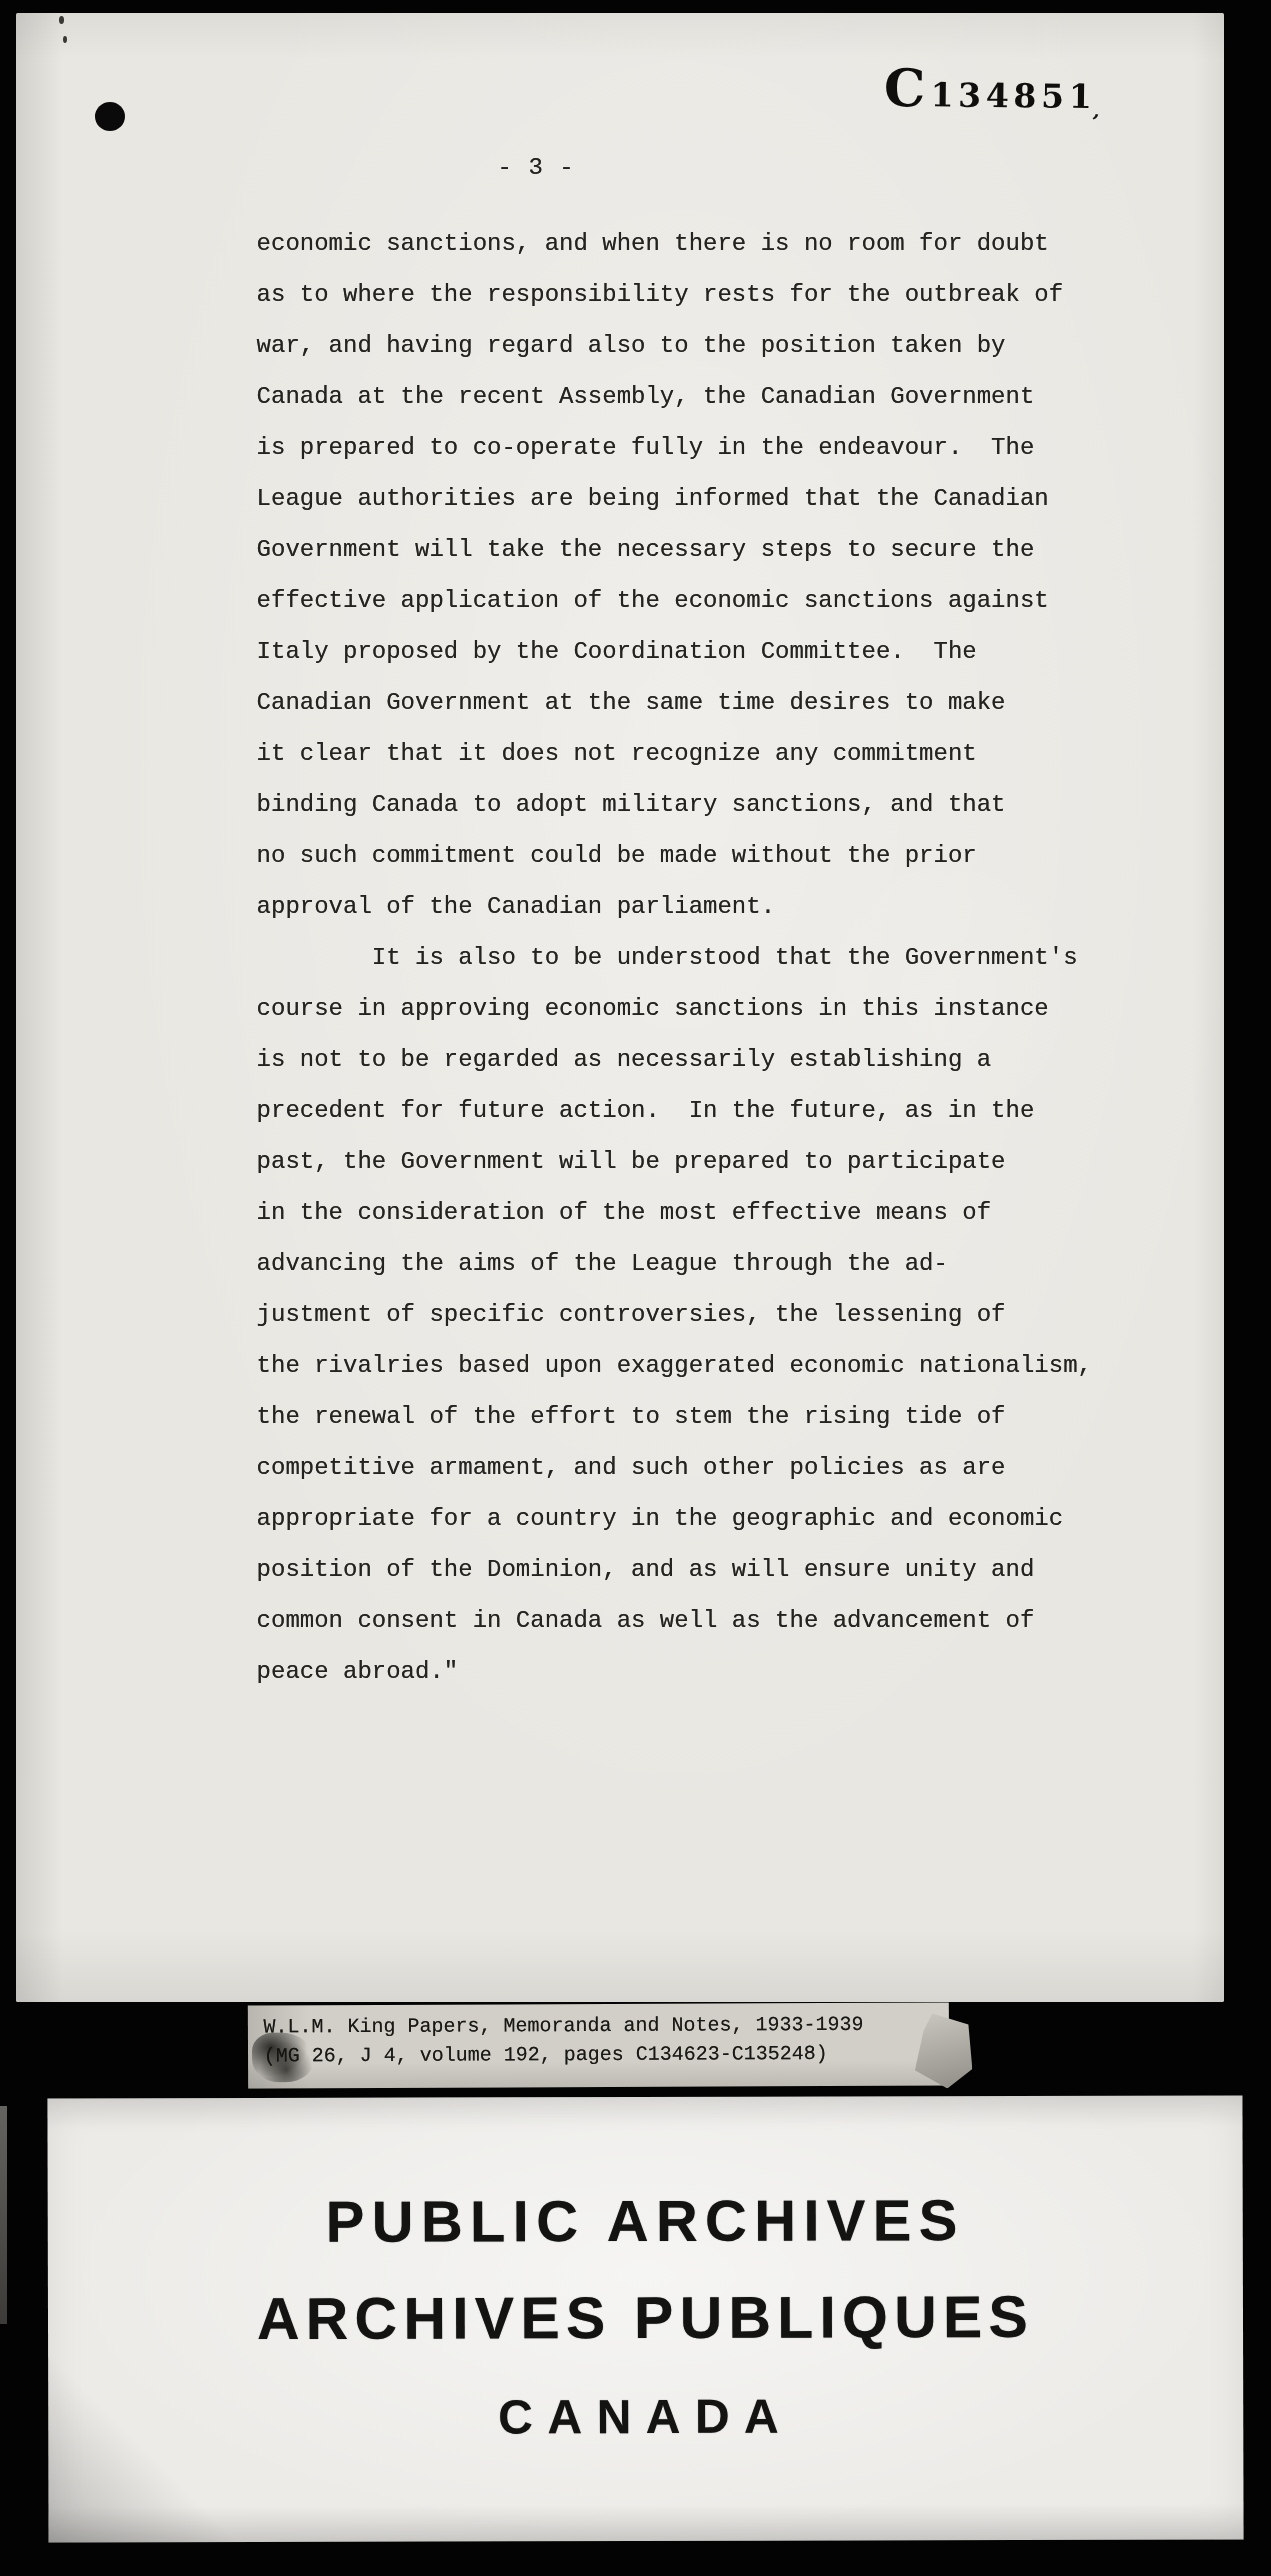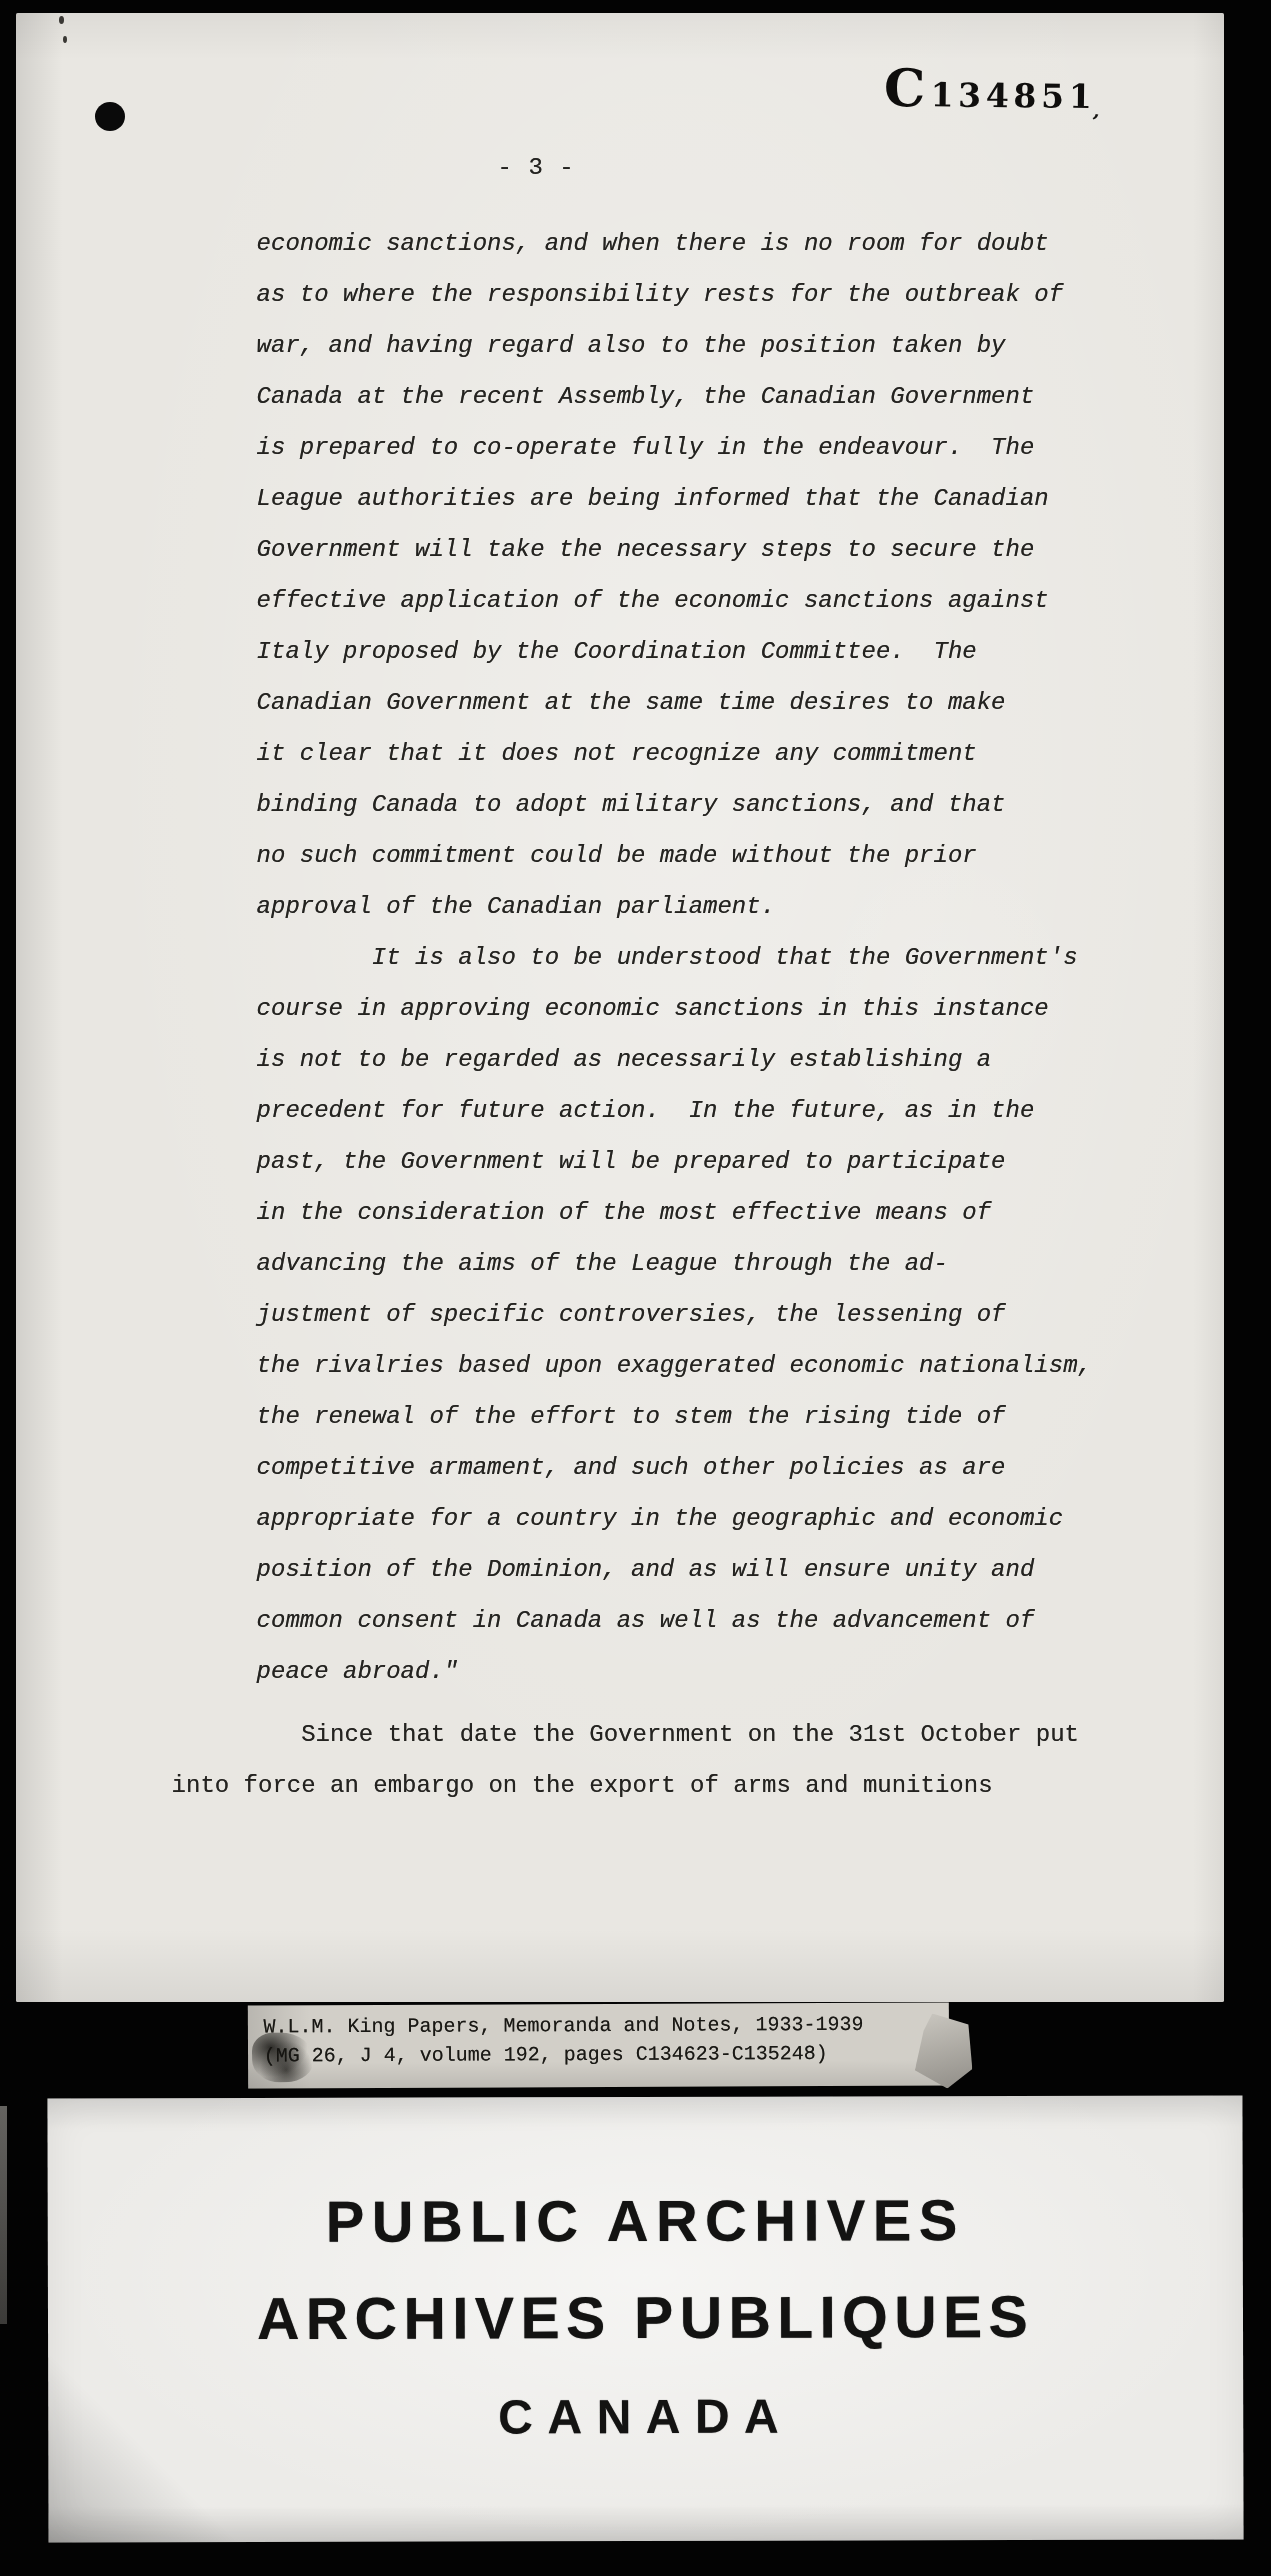--- a/index.html
+++ b/index.html
@@ -109,21 +109,20 @@
     letter-spacing: 1px;
   }
   .quoted-text-block {
     position: absolute;
     left: 241px;
     top: 205px;
     width: 914px;
     font-size: 24px;
     line-height: 51px;
     white-space: pre-wrap;
-    font-style: italic;
   }
   .closing-paragraph {
     position: absolute;
     left: 156px;
     top: 1696px;
     width: 1018px;
     font-size: 24px;
     line-height: 51px;
     white-space: pre-wrap;
   }
@@ -280,22 +279,20 @@
 advancing the aims of the League through the ad-
 justment of specific controversies, the lessening of
 the rivalries based upon exaggerated economic nationalism,
 the renewal of the effort to stem the rising tide of
 competitive armament, and such other policies as are
 appropriate for a country in the geographic and economic
 position of the Dominion, and as will ensure unity and
 common consent in Canada as well as the advancement of
 peace abroad."</div>
 
-    <div class="typewriter closing-paragraph">         Since that date the Government on the 31st October put
-into force an embargo on the export of arms and munitions</div>
 
   </div>
 
   <div class="archival-reference-label">
     <div class="caption-line">W.L.M. King Papers, Memoranda and Notes, 1933-1939</div>
     <div class="caption-line">(MG 26, J 4, volume 192, pages C134623-C135248)</div>
     <div class="ink-smudge"></div>
   </div>
 
   <div class="paper-fragment"></div>

